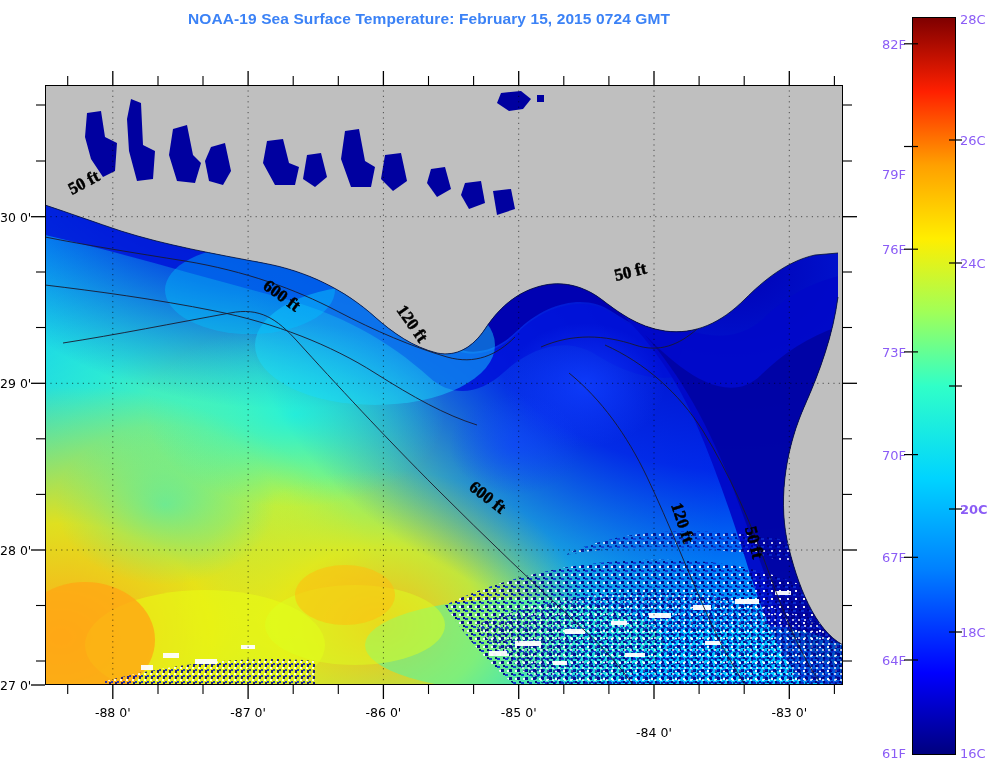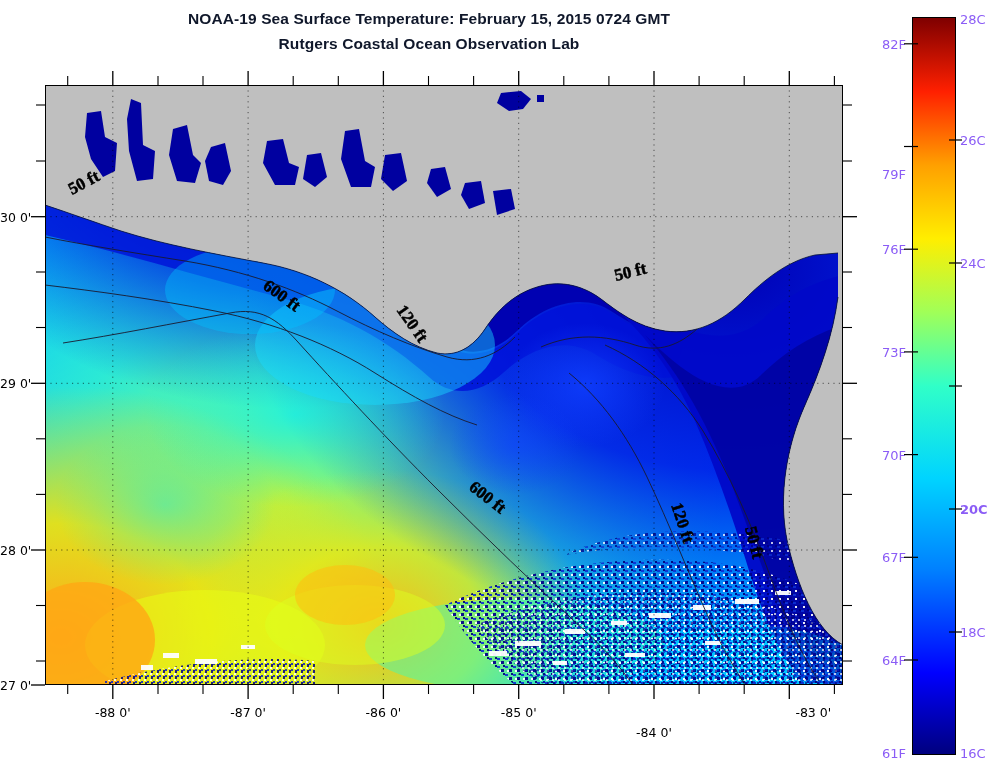--- a/index.html
+++ b/index.html
@@ -1,20 +1,20 @@
 <!DOCTYPE html>
 <html><head>
 <meta charset="utf-8">
 <style>
   html,body{margin:0;padding:0;background:#ffffff;}
   body{width:992px;height:770px;position:relative;overflow:hidden;
        font-family:"Liberation Sans",sans-serif;}
 
   #title-block{position:absolute;left:0;top:6px;width:858px;text-align:center;}
-  .title-line{color:#0f172a;font-weight:bold;font-size:15.5px;line-height:25px;
+  .title-line{color:#3b82f6;font-weight:bold;font-size:15.5px;line-height:25px;
               letter-spacing:0.1px;white-space:nowrap;}
 
   #map-wrap{position:absolute;left:45px;top:85px;width:798px;height:600px;}
   #map-svg{display:block;width:798px;height:600px;}
 
   #axes{position:absolute;left:0;top:0;width:992px;height:770px;pointer-events:none;}
 
   .axlabel{position:absolute;color:#000;font-size:12.5px;
            font-family:"DejaVu Sans",sans-serif;white-space:nowrap;}
   .xlabel{transform:translateX(-50%);}
@@ -26,21 +26,20 @@
   .cb-lab{position:absolute;color:#8b5cf6;font-size:13px;
           font-family:"DejaVu Sans",sans-serif;white-space:nowrap;
           transform:translateY(-50%);}
   .cb-lab.left{text-align:right;}
 </style>
 </head>
 <body>
 
 <div id="title-block">
   <div class="title-line">NOAA-19 Sea Surface Temperature:  February 15, 2015 0724 GMT</div>
-  <div class="title-line">Rutgers Coastal Ocean Observation Lab</div>
 </div>
 
 <div id="map-wrap">
   <svg id="map-svg" viewBox="0 0 798 600" preserveAspectRatio="none">
     <defs>
 
       <linearGradient id="jet" x1="0" y1="1" x2="0" y2="0">
         <stop offset="0.000" stop-color="#00007f"></stop>
         <stop offset="0.110" stop-color="#0000ff"></stop>
         <stop offset="0.250" stop-color="#0080ff"></stop>
@@ -354,21 +353,21 @@
     <line x1="843" y1="605.5" x2="852" y2="605.5"></line>
     <line x1="843" y1="661.0" x2="852" y2="661.0"></line>
   </g>
 </svg>
 
 <div class="axlabel xlabel" style="left:112.8px;top:705px;">-88 0'</div>
 <div class="axlabel xlabel" style="left:248.1px;top:705px;">-87 0'</div>
 <div class="axlabel xlabel" style="left:383.4px;top:705px;">-86 0'</div>
 <div class="axlabel xlabel" style="left:518.7px;top:705px;">-85 0'</div>
 <div class="axlabel xlabel" style="left:654.0px;top:705px;margin-top:20px;">-84 0'</div>
-<div class="axlabel xlabel" style="left:789.3px;top:705px;margin-left:24px;">-83 0'</div>
+<div class="axlabel xlabel" style="left:789.3px;top:705px;">-83 0'</div>
 
 <div class="axlabel ylabel" style="left:0px;width:28px;top:216.7px;">30 0'</div>
 <div class="axlabel ylabel" style="left:0px;width:28px;top:383.3px;">29 0'</div>
 <div class="axlabel ylabel" style="left:0px;width:28px;top:550.0px;">28 0'</div>
 <div class="axlabel ylabel" style="left:0px;width:28px;top:685.0px;">27 0'</div>
 
 <div id="cbar">
   <div id="cbar-grad" style="background:linear-gradient(to top,
          #00007f 0%, #0000ff 11%, #0080ff 25%, #00d4ff 37.5%,
          #30ffc8 50%, #a0ff58 60%, #ffee00 70%, #ffa000 80%,

